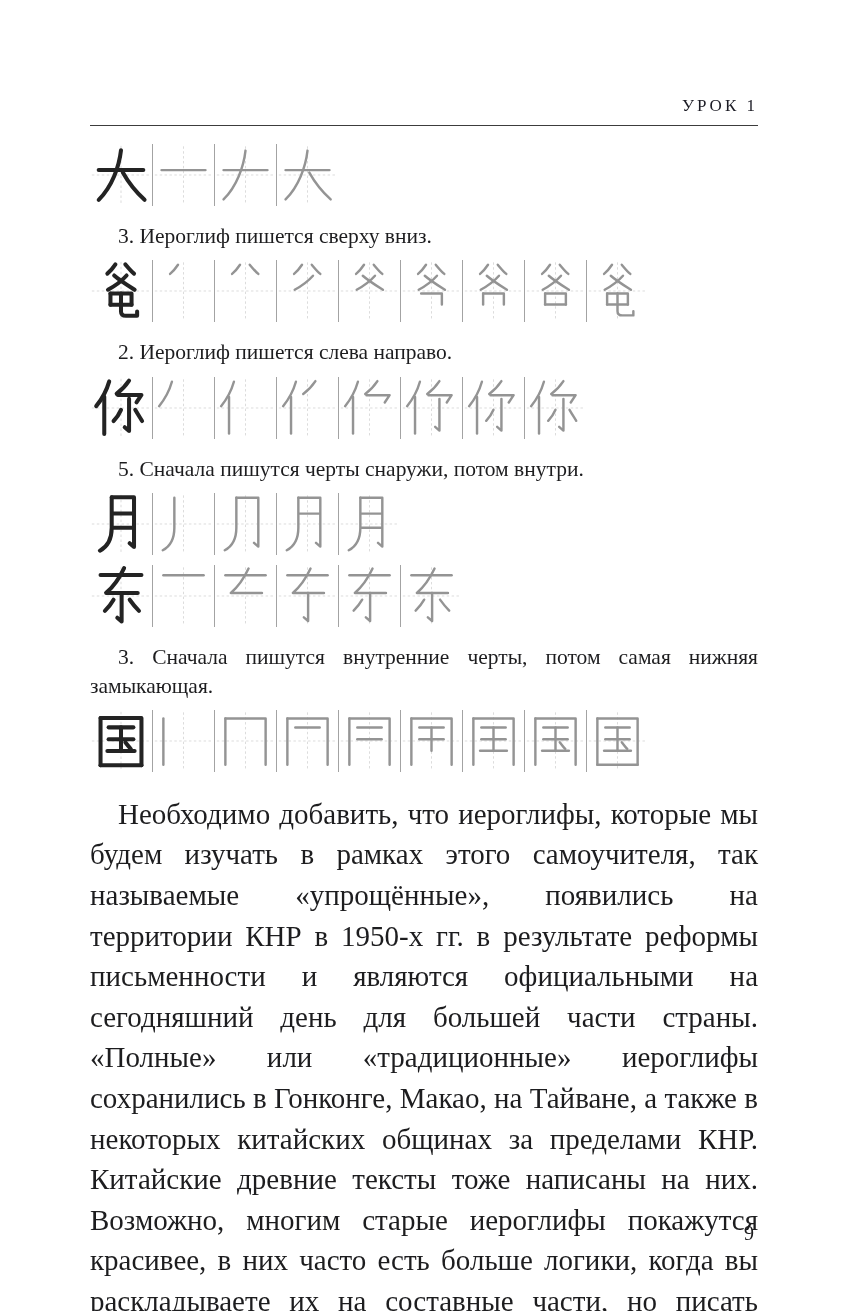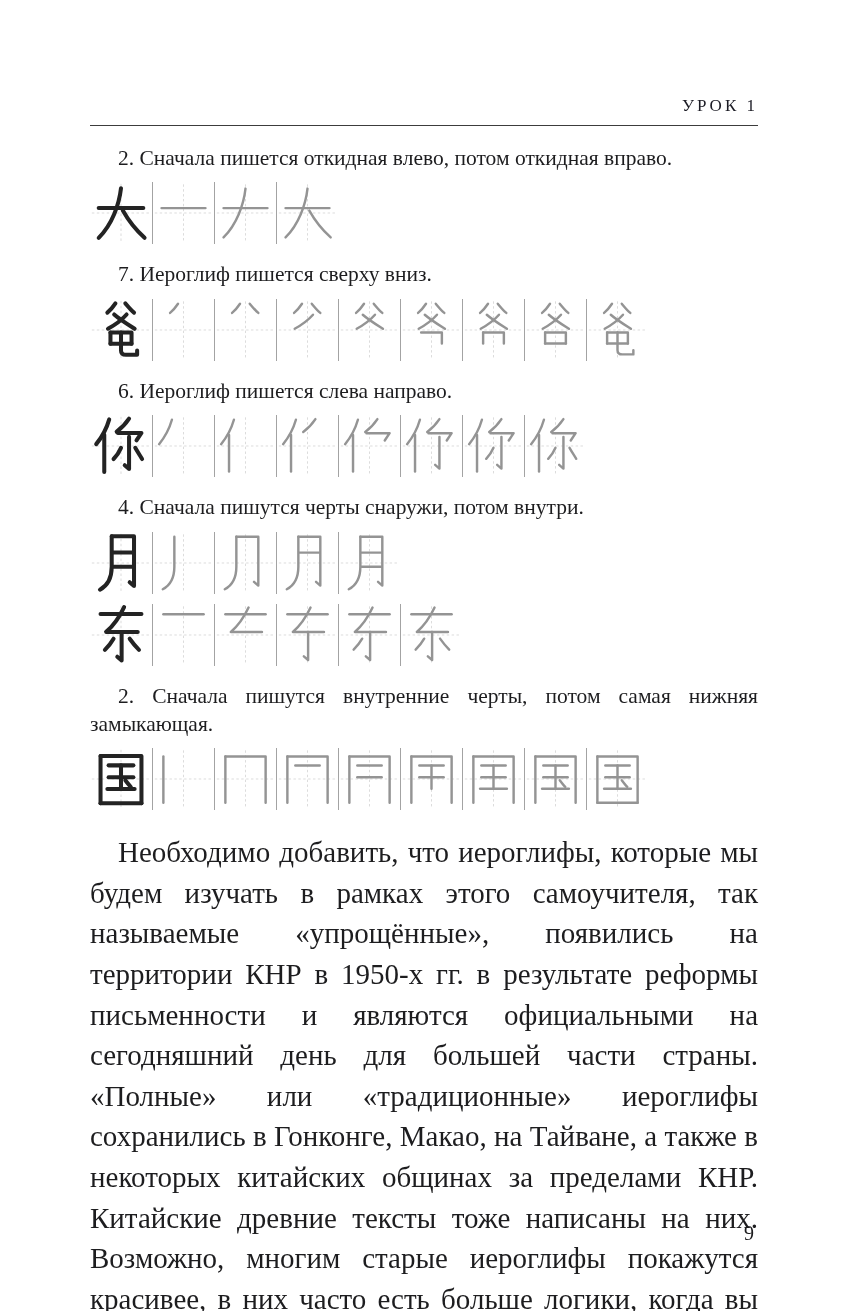--- a/index.html
+++ b/index.html
@@ -61,21 +61,20 @@
 </head>
 <body>
 
 <div class="page">
 
   <div class="header-row">
     <span class="running-head">УРОК 1</span>
   </div>
   <hr class="head-rule">
 
-  <p class="rule">2. Сначала пишется откидная влево, потом откидная вправо.</p>
   <div class="diagram">
       <div class="cell">
         <svg viewBox="0 0 100 100">
           <line class="guide" x1="50" y1="3" x2="50" y2="97"></line>
           <line class="guide" x1="3" y1="50" x2="97" y2="50"></line>
           <path class="stroke bold" d="M14,42 L86,42"></path>
           <path class="stroke bold" d="M50,10 C47,36 36,68 14,90"></path>
           <path class="stroke bold" d="M53,46 C63,64 77,80 88,90"></path>
         </svg>
       </div>
@@ -98,21 +97,21 @@
         <svg viewBox="0 0 100 100">
           <line class="guide" x1="50" y1="3" x2="50" y2="97"></line>
           <line class="guide" x1="3" y1="50" x2="97" y2="50"></line>
           <path class="stroke gray" d="M14,42 L86,42"></path>
           <path class="stroke gray" d="M50,10 C47,36 36,68 14,90"></path>
           <path class="stroke gray" d="M53,46 C63,64 77,80 88,90"></path>
         </svg>
       </div>
     </div>
 
-  <p class="rule">7. Иероглиф пишется сверху вниз.</p>
+  <p class="rule">3. Иероглиф пишется сверху вниз.</p>
   <div class="diagram">
       <div class="cell">
         <svg viewBox="0 0 100 100">
           <line class="guide" x1="50" y1="3" x2="50" y2="97"></line>
           <line class="guide" x1="3" y1="50" x2="97" y2="50"></line>
           <path class="stroke bold" d="M41,7 C37,13 33,18 28,22"></path>
           <path class="stroke bold" d="M57,7 C62,13 66,18 71,22"></path>
           <path class="stroke bold" d="M59,25 C51,34 40,42 29,48"></path>
           <path class="stroke bold" d="M39,25 C48,33 61,41 72,48"></path>
           <path class="stroke bold" d="M33,54 L67,54 L67,72"></path>
@@ -200,21 +199,21 @@
           <path class="stroke gray" d="M59,25 C51,34 40,42 29,48"></path>
           <path class="stroke gray" d="M39,25 C48,33 61,41 72,48"></path>
           <path class="stroke gray" d="M33,54 L67,54 L67,72"></path>
           <path class="stroke gray" d="M33,54 L33,72"></path>
           <path class="stroke gray" d="M33,72 L67,72"></path>
           <path class="stroke gray" d="M50,54 L50,83 Q50,90 58,90 L76,90 L76,83"></path>
         </svg>
       </div>
     </div>
 
-  <p class="rule">6. Иероглиф пишется слева направо.</p>
+  <p class="rule">2. Иероглиф пишется слева направо.</p>
   <div class="diagram">
       <div class="cell">
         <svg viewBox="0 0 100 100">
           <line class="guide" x1="50" y1="3" x2="50" y2="97"></line>
           <line class="guide" x1="3" y1="50" x2="97" y2="50"></line>
           <path class="stroke bold" d="M31,7 C27,21 19,36 10,47"></path>
           <path class="stroke bold" d="M23,32 L23,92"></path>
           <path class="stroke bold" d="M63,6 C57,15 50,22 43,27"></path>
           <path class="stroke bold" d="M45,29 L83,29 L75,41"></path>
           <path class="stroke bold" d="M63,35 L63,87 L56,81"></path>
@@ -287,21 +286,21 @@
           <path class="stroke gray" d="M23,32 L23,92"></path>
           <path class="stroke gray" d="M63,6 C57,15 50,22 43,27"></path>
           <path class="stroke gray" d="M45,29 L83,29 L75,41"></path>
           <path class="stroke gray" d="M63,35 L63,87 L56,81"></path>
           <path class="stroke gray" d="M50,53 C47,60 43,66 38,71"></path>
           <path class="stroke gray" d="M73,53 C77,60 81,66 84,71"></path>
         </svg>
       </div>
     </div>
 
-  <p class="rule">4. Сначала пишутся черты снаружи, потом внутри.</p>
+  <p class="rule">5. Сначала пишутся черты снаружи, потом внутри.</p>
   <div class="diagram">
       <div class="cell">
         <svg viewBox="0 0 100 100">
           <line class="guide" x1="50" y1="3" x2="50" y2="97"></line>
           <line class="guide" x1="3" y1="50" x2="97" y2="50"></line>
           <path class="stroke bold" d="M35,7 L35,56 C35,74 29,86 16,93"></path>
           <path class="stroke bold" d="M35,7 L71,7 L71,87 L64,81"></path>
           <path class="stroke bold" d="M37,33 L69,33"></path>
           <path class="stroke bold" d="M37,56 L69,56"></path>
         </svg>
@@ -394,21 +393,21 @@
           <line class="guide" x1="3" y1="50" x2="97" y2="50"></line>
           <path class="stroke gray" d="M17,16 L83,16"></path>
           <path class="stroke gray" d="M55,5 C48,20 39,34 26,45 L77,45"></path>
           <path class="stroke gray" d="M51,45 L51,91 L44,85"></path>
           <path class="stroke gray" d="M38,56 C34,63 29,69 24,74"></path>
           <path class="stroke gray" d="M64,56 C69,63 74,69 79,74"></path>
         </svg>
       </div>
     </div>
 
-  <p class="rule">2. Сначала пишутся внутренние черты, потом самая нижняя замыкающая.</p>
+  <p class="rule">3. Сначала пишутся внутренние черты, потом самая нижняя замыкающая.</p>
   <div class="diagram">
       <div class="cell">
         <svg viewBox="0 0 100 100">
           <line class="guide" x1="50" y1="3" x2="50" y2="97"></line>
           <line class="guide" x1="3" y1="50" x2="97" y2="50"></line>
           <path class="stroke bold" d="M17,13 L17,89"></path>
           <path class="stroke bold" d="M17,13 L83,13 L83,89"></path>
           <path class="stroke bold" d="M30,28 L70,28"></path>
           <path class="stroke bold" d="M30,47 L70,47"></path>
           <path class="stroke bold" d="M50,28 L50,66"></path>

